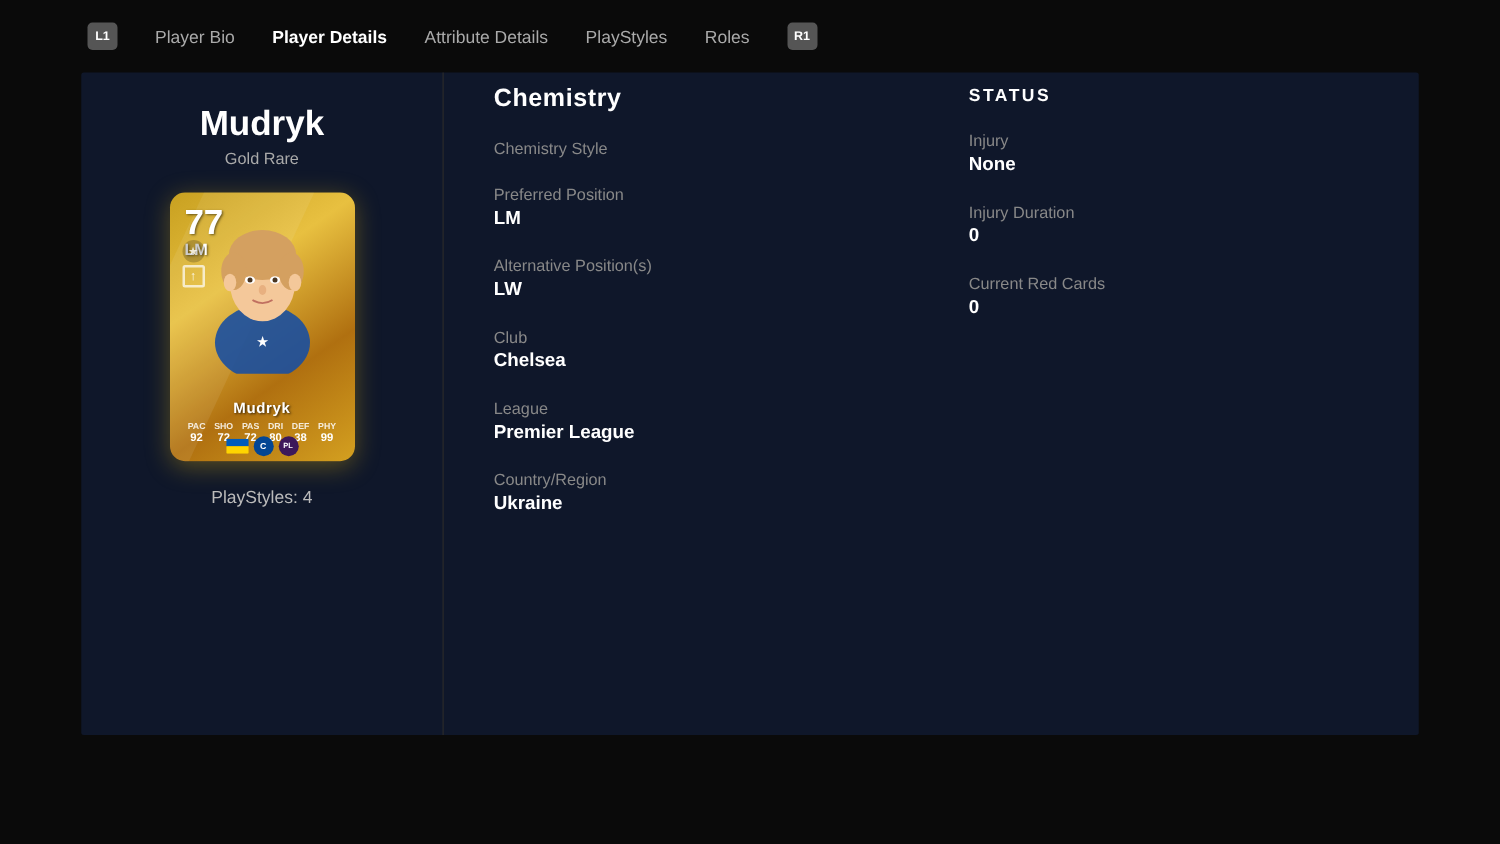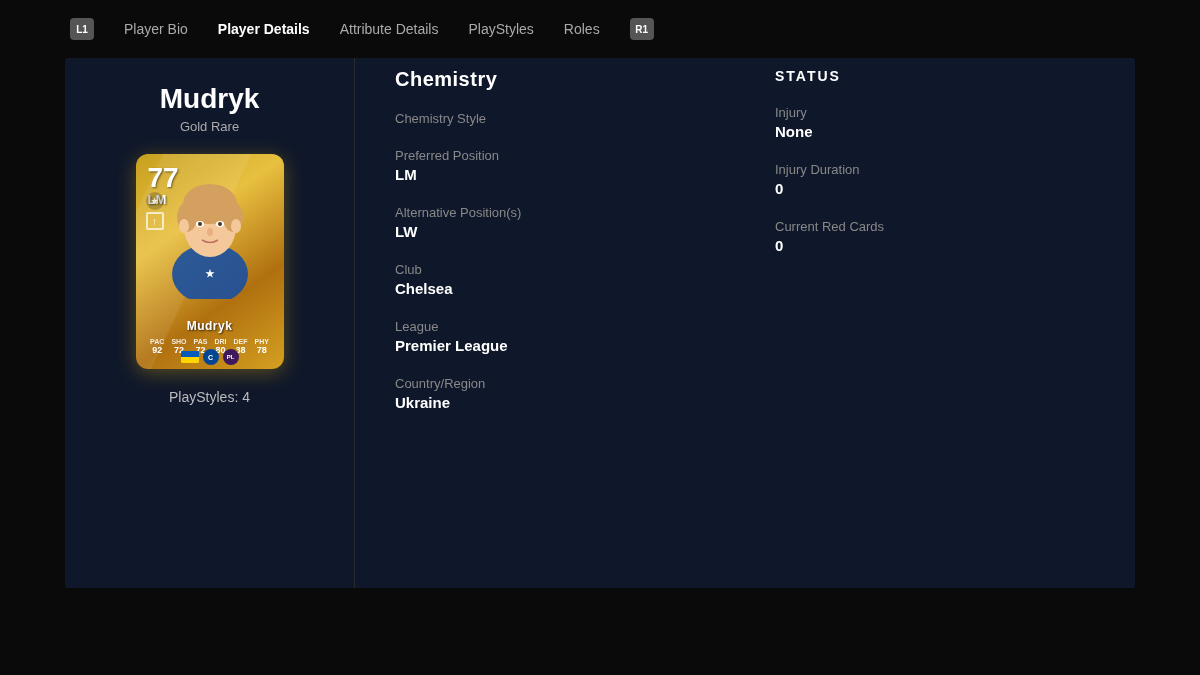--- a/index.html
+++ b/index.html
@@ -396,21 +396,21 @@
         <div class="card-stat">
           <span class="stat-label">DRI</span>
           <span class="stat-value">80</span>
         </div>
         <div class="card-stat">
           <span class="stat-label">DEF</span>
           <span class="stat-value">38</span>
         </div>
         <div class="card-stat">
           <span class="stat-label">PHY</span>
-          <span class="stat-value">78</span>
+          <span class="stat-value">99</span>
         </div>
       </div>
 
       <div class="card-flags" style="bottom: 2px;">
         <div class="ukraine-flag">
           <div class="flag-top"></div>
           <div class="flag-bottom"></div>
         </div>
         <div class="club-badge">C</div>
         <div class="league-badge">PL</div>

